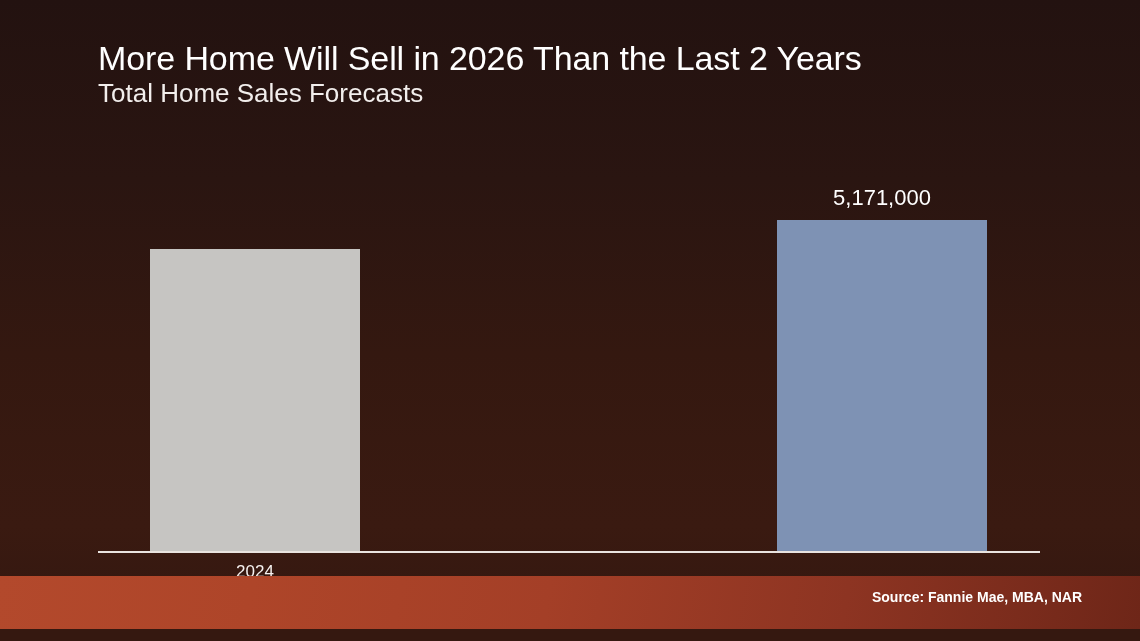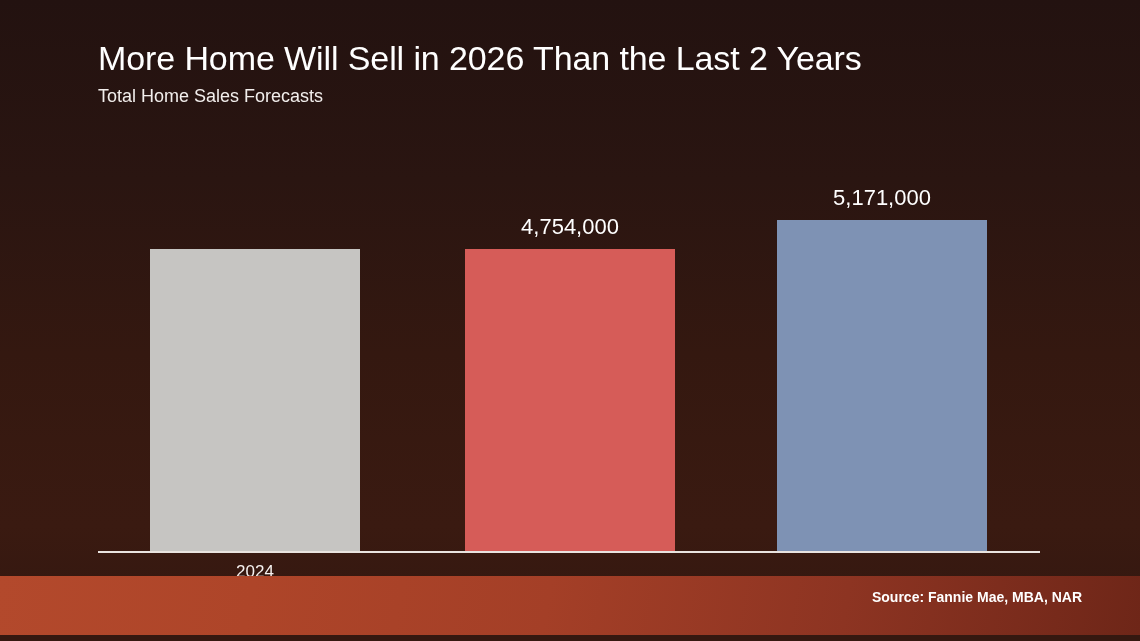--- a/index.html
+++ b/index.html
@@ -31,22 +31,22 @@
   }
   .title {
     font-size: 34px;
     font-weight: normal;
     color: #ffffff;
     letter-spacing: -0.1px;
     line-height: 1.18;
     white-space: nowrap;
   }
   .subtitle {
-    margin-top: 8px;
-    font-size: 18px;
+    margin-top: 0;
+    font-size: 26px;
     font-weight: normal;
     color: #f2eeec;
     line-height: 1.2;
     white-space: nowrap;
   }
 
   
   #plot {
     position: absolute;
     left: 98px;
@@ -114,23 +114,23 @@
     text-decoration: underline;
   }
   .cat.g0 { left: 52px; }
   .cat.g1 { left: 367px; }
   .cat.g2 { left: 679px; }
 
   
   #footer {
     position: absolute;
     left: 0;
-    bottom: 6px;
+    bottom: 12px;
     width: 1140px;
-    height: 59px;
+    height: 53px;
     background: linear-gradient(100deg,
         #b3492c 0%,
         #ae4529 22%,
         #a43f27 48%,
         #8d3422 74%,
         #6e2618 100%);
   }
   #source {
     position: absolute;
     right: 58px;
@@ -152,24 +152,20 @@
   </div>
 
   <div id="plot">
 
     <div id="bars">
 
       <div class="bar-group g0">
         <div class="bar" style="background: rgb(198, 197, 194); height: 75.3%;"></div>
       </div>
 
-      <div class="bar-group g1">
-        <div class="bar-value" style="bottom: calc(75.3% + 9px);">4,754,000</div>
-        <div class="bar" style="background: rgb(214, 92, 88); height: 75.3%;"></div>
-      </div>
 
       <div class="bar-group g2">
         <div class="bar-value" style="bottom: calc(82.5% + 9px);">5,171,000</div>
         <div class="bar" style="background: rgb(126, 146, 180); height: 82.5%;"></div>
       </div>
 
     </div>
 
     <div id="axis-line"></div>
   </div>

